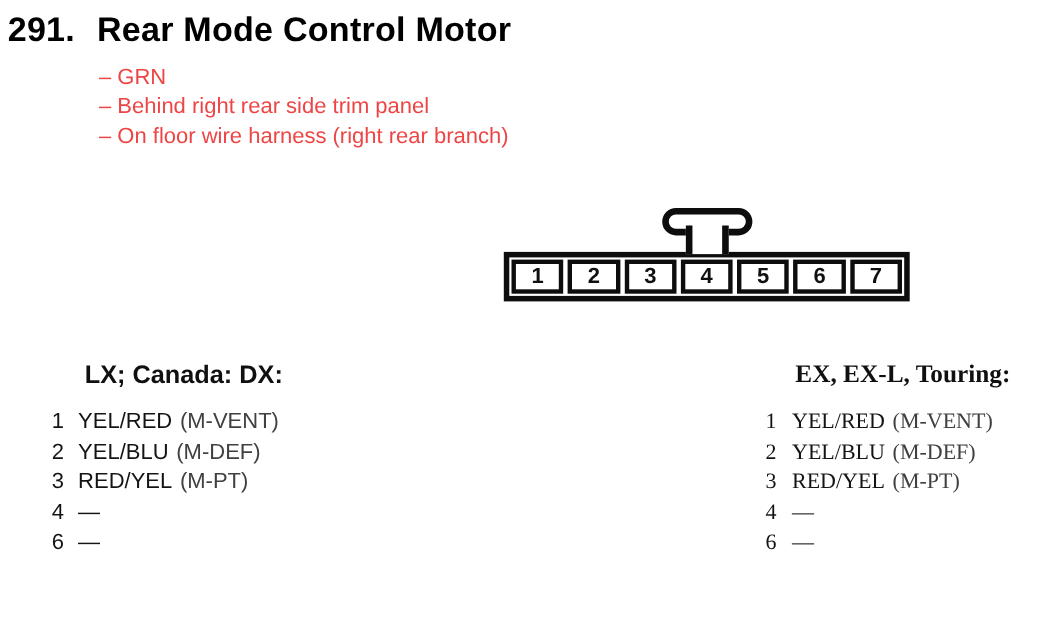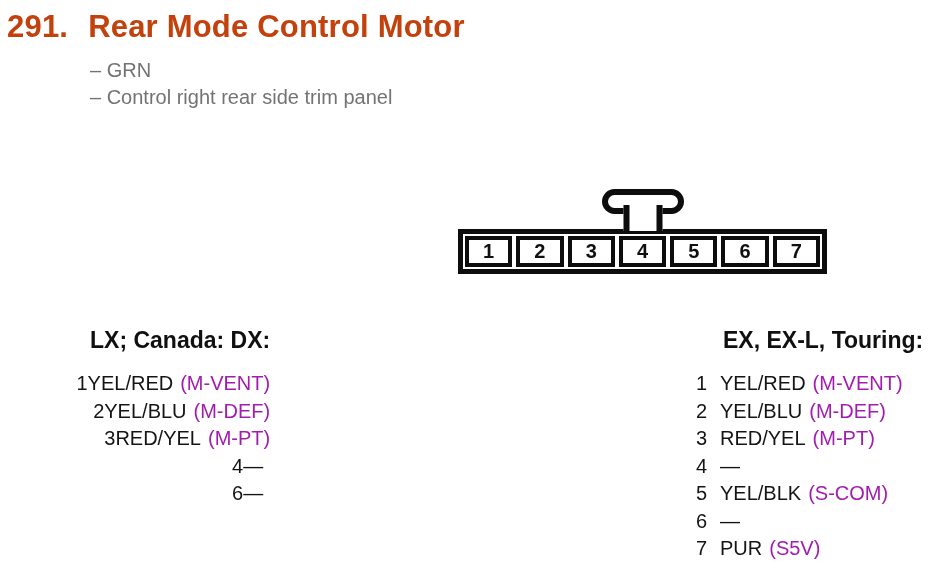--- a/index.html
+++ b/index.html
@@ -8,29 +8,29 @@
     position:relative;
     background:#ffffff;
     color:#141414;
     font-family:"Liberation Sans", sans-serif;
     overflow:hidden;
   }
 
   
   .page-title {
     position:absolute; left:7px; top:9px;
-    font-size:31px; font-weight:bold; color:#c2410c;
+    font-size:31px; font-weight:bold; color:#000000;
     white-space:nowrap; letter-spacing:0.2px;
   }
   .page-title .num { margin-right:20px; }
 
   
   .notes {
     position:absolute; left:90px; top:57px;
-    font-size:20px; line-height:27px; color:#737373;
+    font-size:20px; line-height:27px; color:#ef4444;
   }
 
   
   .connector {
     position:absolute; left:458px; top:189px;
     width:369px; height:86px;
   }
   .tab-bar {
     position:absolute; top:0; left:50%; transform:translateX(-50%);
     width:82px; height:25px;
@@ -53,42 +53,43 @@
   }
   .pin-cell {
     flex:1; background:#ffffff;
     border:4px solid #0d0d0d;
     display:flex; align-items:center; justify-content:center;
     font-size:20px; font-weight:bold; color:#101010;
   }
 
   
   .pin-table { position:absolute; top:328px; }
-  .pin-table.left  { left:60px;text-align:right; }
-  .pin-table.right { left:696px; }
+  .pin-table.left  { left:47px; }
+  .pin-table.right { left:696px;font-family:Liberation Serif, serif; }
   .col-header {
     font-size:23px; font-weight:bold; color:#101010;
     line-height:24px; margin-bottom:18px; white-space:nowrap;
   }
   .pin-table.left  .col-header { margin-left:30px; }
   .pin-table.right .col-header { margin-left:27px; }
   .pin-row {
     font-size:20px; line-height:27.5px; white-space:nowrap; color:#141414;
   }
   .pin-row .pin-num { display:inline-block; min-width:24px; }
-  .pin-row .signal { color:#a21caf; margin-left:7px; }
+  .pin-row .signal { color:#404040; margin-left:7px; }
 </style>
 </head>
 <body>
 
 <h1 class="page-title"><span class="num">291.</span><span>Rear Mode Control Motor</span></h1>
 
 <div class="notes">
   <div class="note">– GRN</div>
-  <div class="note">– Control right rear side trim panel</div>
+  <div class="note">– Behind right rear side trim panel</div>
+  <div class="note">– On floor wire harness (right rear branch)</div>
 </div>
 
 <div class="connector">
   <div class="tab-bar"></div>
   <div class="tab-stem"></div>
   <div class="connector-body">
     <div class="pin-cell">1</div>
     <div class="pin-cell">2</div>
     <div class="pin-cell">3</div>
     <div class="pin-cell">4</div>
@@ -106,16 +107,14 @@
   <div class="pin-row"><span class="pin-num">4</span><span class="wire">—</span><span class="signal"></span></div>
   <div class="pin-row"><span class="pin-num">6</span><span class="wire">—</span><span class="signal"></span></div>
 </div>
 
 <div class="pin-table right">
   <div class="col-header">EX, EX-L, Touring:</div>
   <div class="pin-row"><span class="pin-num">1</span><span class="wire">YEL/RED</span><span class="signal">(M-VENT)</span></div>
   <div class="pin-row"><span class="pin-num">2</span><span class="wire">YEL/BLU</span><span class="signal">(M-DEF)</span></div>
   <div class="pin-row"><span class="pin-num">3</span><span class="wire">RED/YEL</span><span class="signal">(M-PT)</span></div>
   <div class="pin-row"><span class="pin-num">4</span><span class="wire">—</span><span class="signal"></span></div>
-  <div class="pin-row"><span class="pin-num">5</span><span class="wire">YEL/BLK</span><span class="signal">(S-COM)</span></div>
   <div class="pin-row"><span class="pin-num">6</span><span class="wire">—</span><span class="signal"></span></div>
-  <div class="pin-row"><span class="pin-num">7</span><span class="wire">PUR</span><span class="signal">(S5V)</span></div>
 </div>
 
 </body></html>

